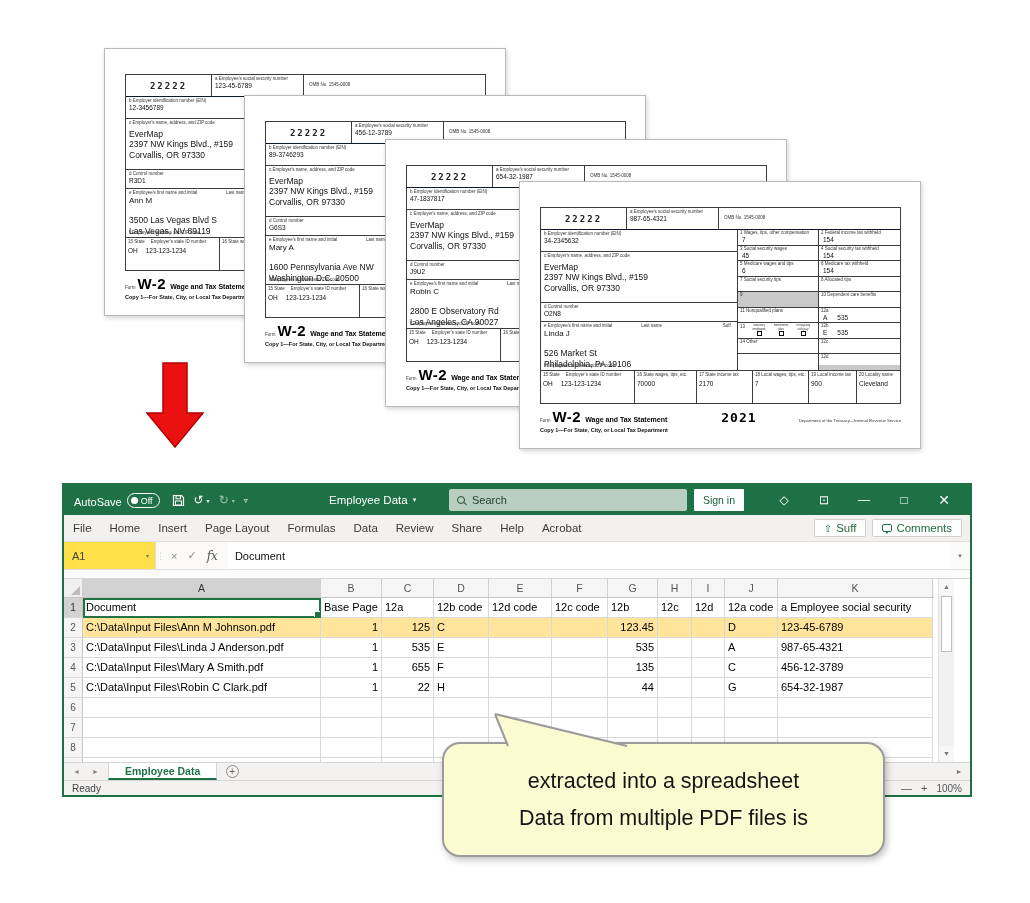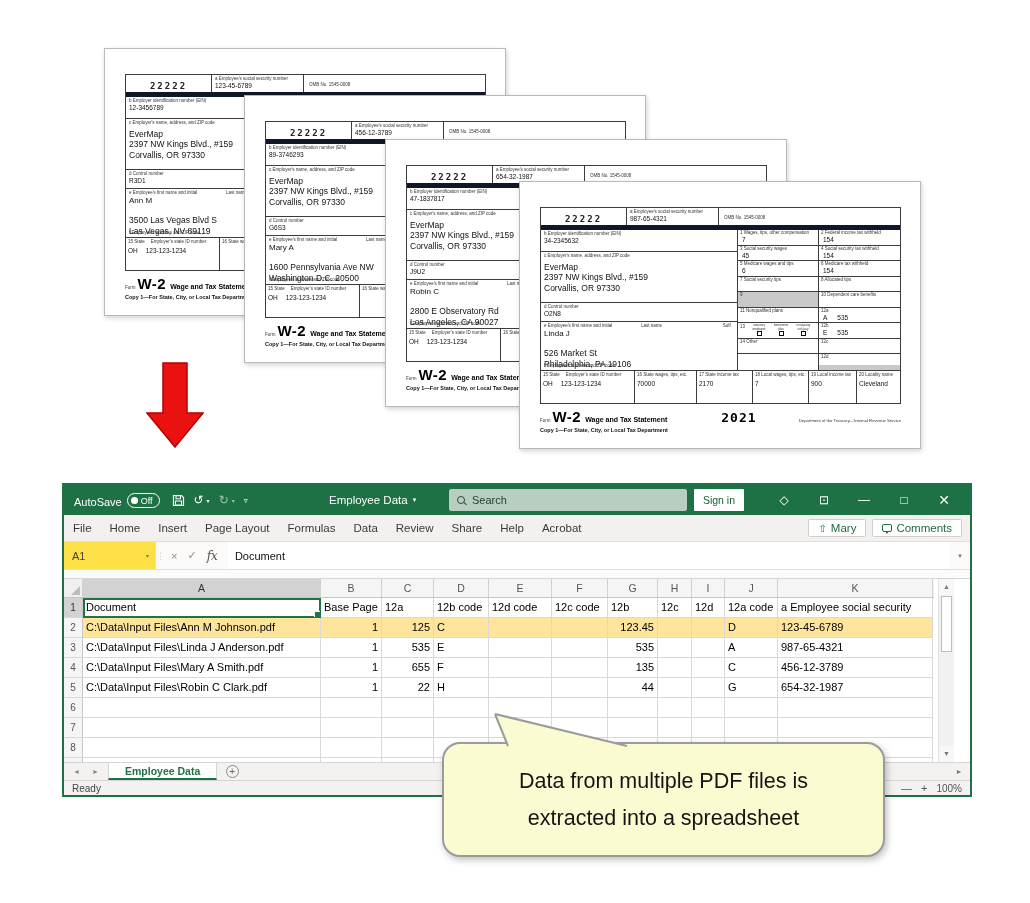--- a/index.html
+++ b/index.html
@@ -13,21 +13,21 @@
   .w2-p1 { left:104px; top:48px; }
   .w2-p2 { left:244px; top:95px; }
   .w2-p3 { left:385px; top:139px; }
   .w2-p4 { left:519px; top:181px; }
 
   .w2-table { position:absolute; left:20px; top:25px; width:361px; height:197px; border:1px solid #3c3c3c; font-size:4.5px; color:#222; }
   .lbl { font-size:4.5px; color:#333; line-height:6px; }
   .val { font-size:6.5px; color:#111; line-height:8px; }
   .big { font-size:8.5px; line-height:10.5px; color:#111; }
 
-  .w2-toprow { display:flex; height:22px; border-bottom:5px solid #0f172a; }
+  .w2-toprow { display:flex; height:22px; border-bottom:1px solid #0f172a; }
   .w2-void { width:86px; border-right:1px solid #3c3c3c; text-align:center; font-size:9px; letter-spacing:2px; padding-top:6px; font-weight:bold; }
   .w2-ssn { width:92px; border-right:1px solid #3c3c3c; padding:1px 3px; }
   .w2-omb { flex:1; padding:7px 0 0 5px; }
 
   .w2-body { position:relative; display:flex; height:140px; }
   .w2-left { width:197px; border-right:1px solid #3c3c3c; display:flex; flex-direction:column; }
   .w2-cell { padding:1px 3px; }
   .w2-ein { height:22px; border-bottom:1px solid #3c3c3c; }
   .w2-employer { height:52px; border-bottom:1px solid #3c3c3c; }
   .w2-employer .big { margin-top:3px; }
@@ -883,21 +883,21 @@
       <span class="menu-item">Page Layout</span>
       <span class="menu-item">Formulas</span>
       <span class="menu-item">Data</span>
       <span class="menu-item">Review</span>
       <span class="menu-item">Share</span>
       <span class="menu-item">Help</span>
       <span class="menu-item">Acrobat</span>
       <span class="mright">
         <span class="mbtn">
             <span class="share-ico">⇧</span>
-            <span>Mary</span>
+            <span>Suff</span>
           </span>
         <span class="mbtn">
             <span class="bub"></span>
             <span>Comments</span>
           </span>
       </span>
     </div>
 
     <div class="xl-formulabar">
       <span class="namebox">
@@ -1081,22 +1081,22 @@
       <span class="status-left">Ready</span>
       <span class="zoomctl">
         <span class="zm">—</span>
         <span class="zm">+</span>
         <span>100%</span>
       </span>
     </div>
   </div>
 
   <div class="callout">
+    <div>extracted into a spreadsheet</div>
     <div>Data from multiple PDF files is</div>
-    <div>extracted into a spreadsheet</div>
   </div>
   <svg class="callout-tail" width="200" height="42" viewBox="0 0 200 42">
     <polygon points="55,8 187,40 68,40" fill="#fbfbd2"></polygon>
     <line x1="55" y1="8" x2="68" y2="40" stroke="#9b9b9b" stroke-width="2"></line>
     <line x1="55" y1="8" x2="187" y2="40" stroke="#9b9b9b" stroke-width="2"></line>
   </svg>
 
 </div>
 
 </body></html>

